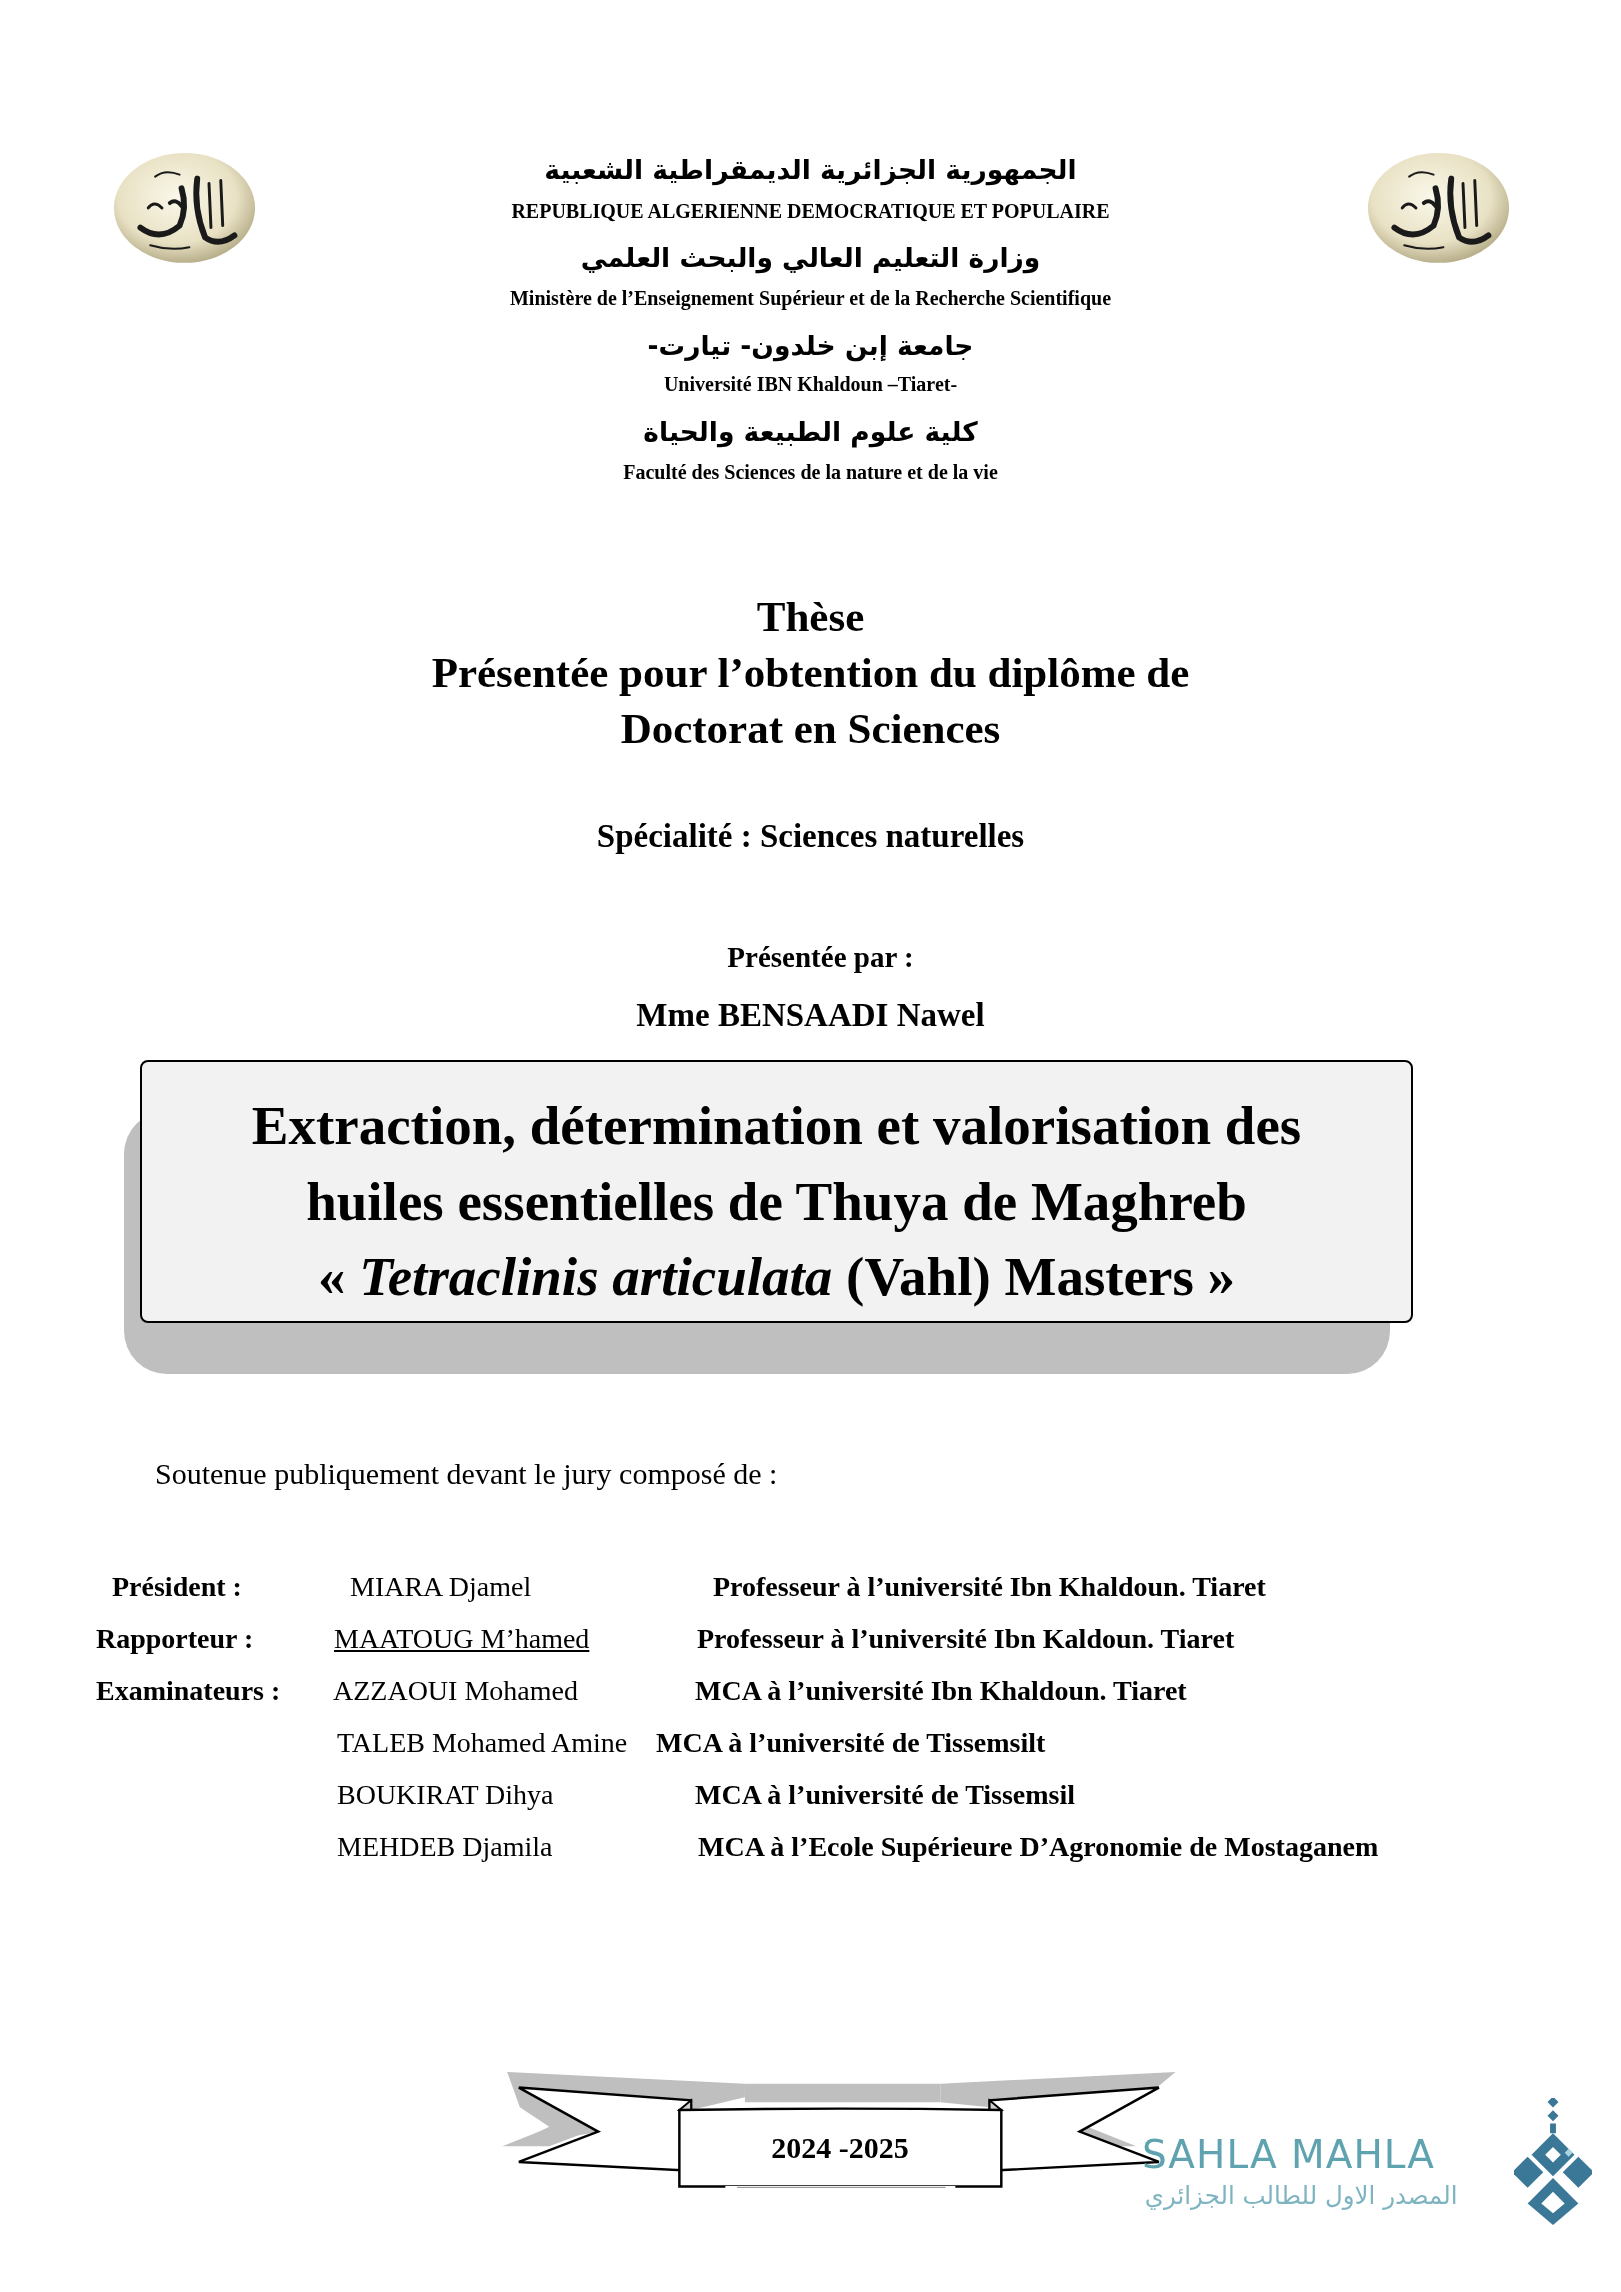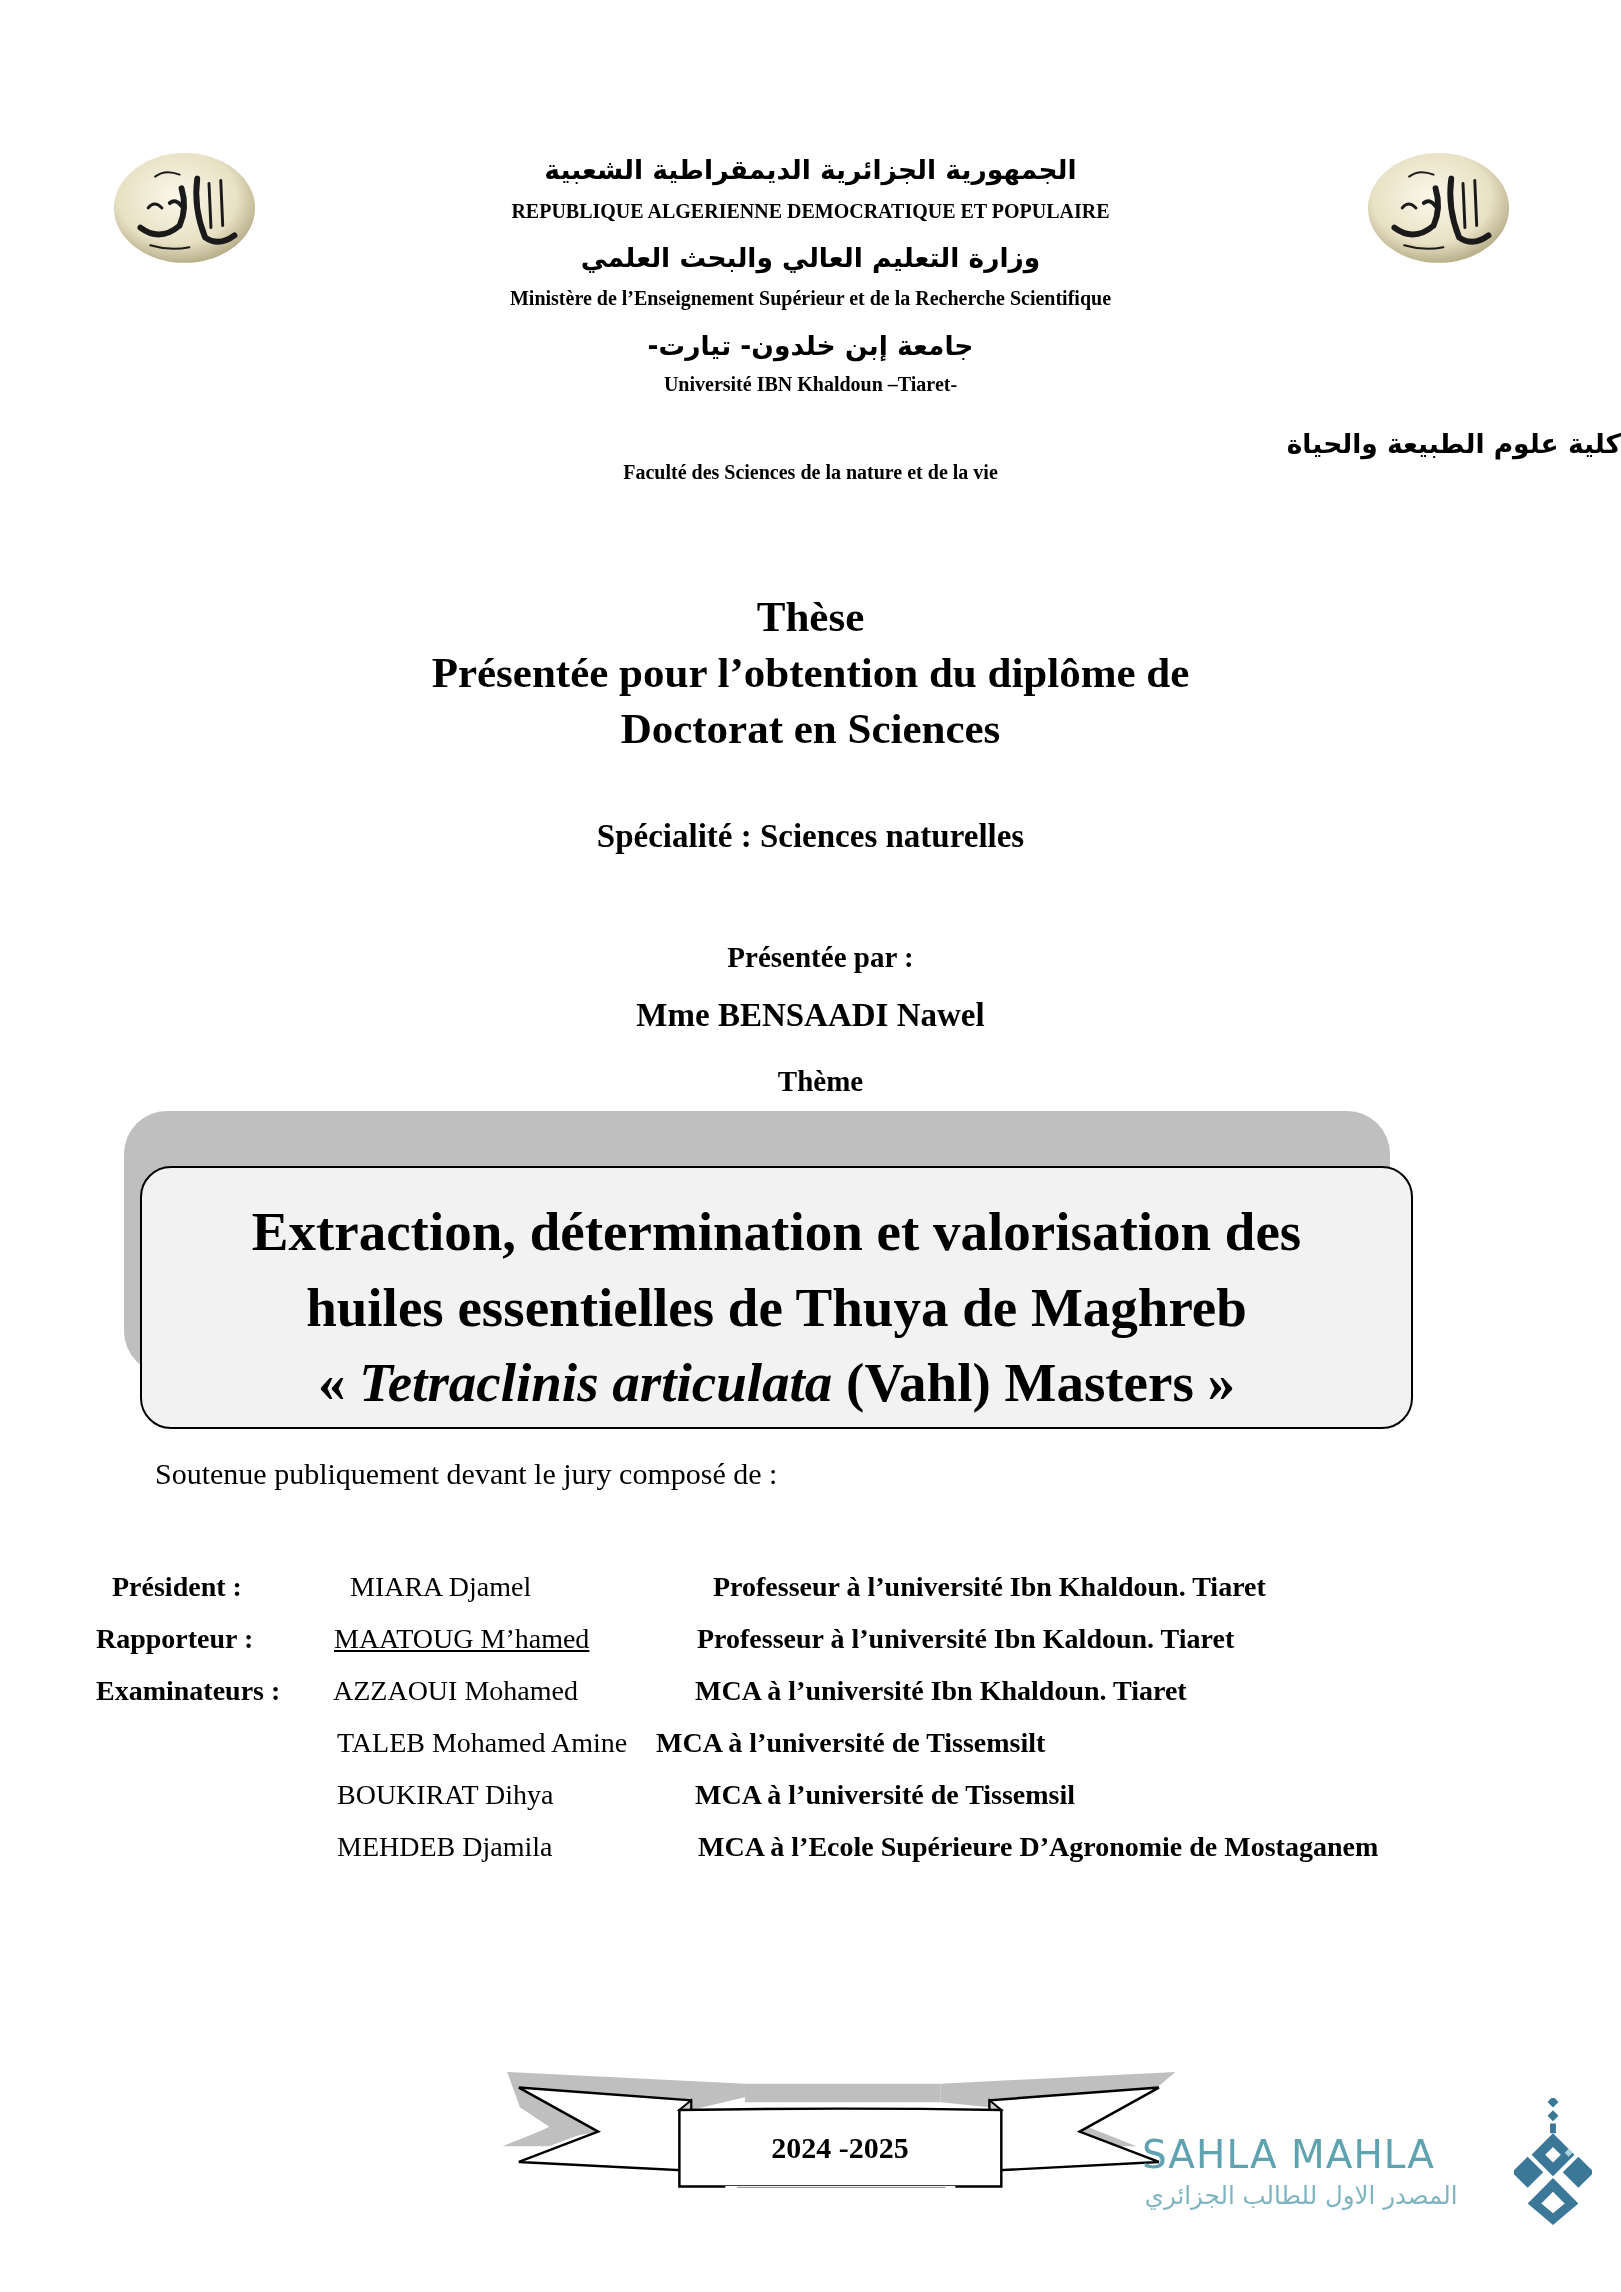--- a/index.html
+++ b/index.html
@@ -15,21 +15,21 @@
     
     .logo { position: absolute; width: 147px; height: 116px; }
 
     
     .t-big { font-size: 43px; font-weight: bold; }
     .t-mid { font-size: 33px; font-weight: bold; }
     .t-small { font-size: 29px; font-weight: bold; padding-left: 20px; }
 
     
     .title-shadow { position: absolute; left: 124px; top: 1111px; width: 1266px; height: 263px; background: #bfbfbf; border-radius: 43px; }
-    .title-box { position: absolute; left: 140px; top: 1166px; width: 1273px; height: 263px; background: #f2f2f2; border: 2.9px solid #000; border-radius: 31px; }
+    .title-box { position: absolute; left: 140px; top: 1060px; width: 1273px; height: 263px; background: #f2f2f2; border: 2.9px solid #000; border-radius: 8px; }
     .title-line { position: absolute; left: 0; width: 100%; text-align: center; font-size: 55px; font-weight: bold; white-space: nowrap; }
     .title-line i { font-style: italic; }
 
     
     .jury-intro { position: absolute; left: 155px; top: 1457px; font-size: 30px; white-space: nowrap; }
     .jury-row { position: absolute; left: 0; width: 1621px; height: 39px; font-size: 28px; white-space: nowrap; }
     .jury-role { position: absolute; left: 96px; font-weight: bold; }
     .jury-name { position: absolute; }
     .jury-aff { position: absolute; font-weight: bold; }
 
@@ -86,21 +86,21 @@
     <path d="M40 98 Q60 104 80 100" stroke-width="2"></path>
   </g>
 </svg>
 
 <div class="center-line ar hdr-ar" style="top:154px;">الجمهورية الجزائرية الديمقراطية الشعبية</div>
 <div class="center-line hdr-fr" style="top:200px;">REPUBLIQUE ALGERIENNE DEMOCRATIQUE ET POPULAIRE</div>
 <div class="center-line ar hdr-ar" style="top:242px;">وزارة التعليم العالي والبحث العلمي</div>
 <div class="center-line hdr-fr" style="top:287px;">Ministère de l’Enseignement Supérieur et de la Recherche Scientifique</div>
 <div class="center-line ar hdr-ar" style="top:330px;">جامعة إبن خلدون- تيارت-</div>
 <div class="center-line hdr-fr" style="top:373px;">Université IBN Khaldoun –Tiaret-</div>
-<div class="center-line ar hdr-ar" style="top:428px;text-align:right;">كلية علوم الطبيعة والحياة</div>
+<div class="center-line ar hdr-ar" style="top:416px;">كلية علوم الطبيعة والحياة</div>
 <div class="center-line hdr-fr" style="top:461px;">Faculté des Sciences de la nature et de la vie</div>
 
 <div class="center-line t-big" style="top:592px;">Thèse</div>
 <div class="center-line t-big" style="top:648px;">Présentée pour l’obtention du diplôme de</div>
 <div class="center-line t-big" style="top:704px;">Doctorat en Sciences</div>
 <div class="center-line t-mid" style="top:818px;">Spécialité : Sciences naturelles</div>
 <div class="center-line t-small" style="top:941px;">Présentée par :</div>
 <div class="center-line t-mid" style="top:997px;">Mme BENSAADI Nawel</div>
 <div class="center-line t-small" style="top:1065px;">Thème</div>
 

